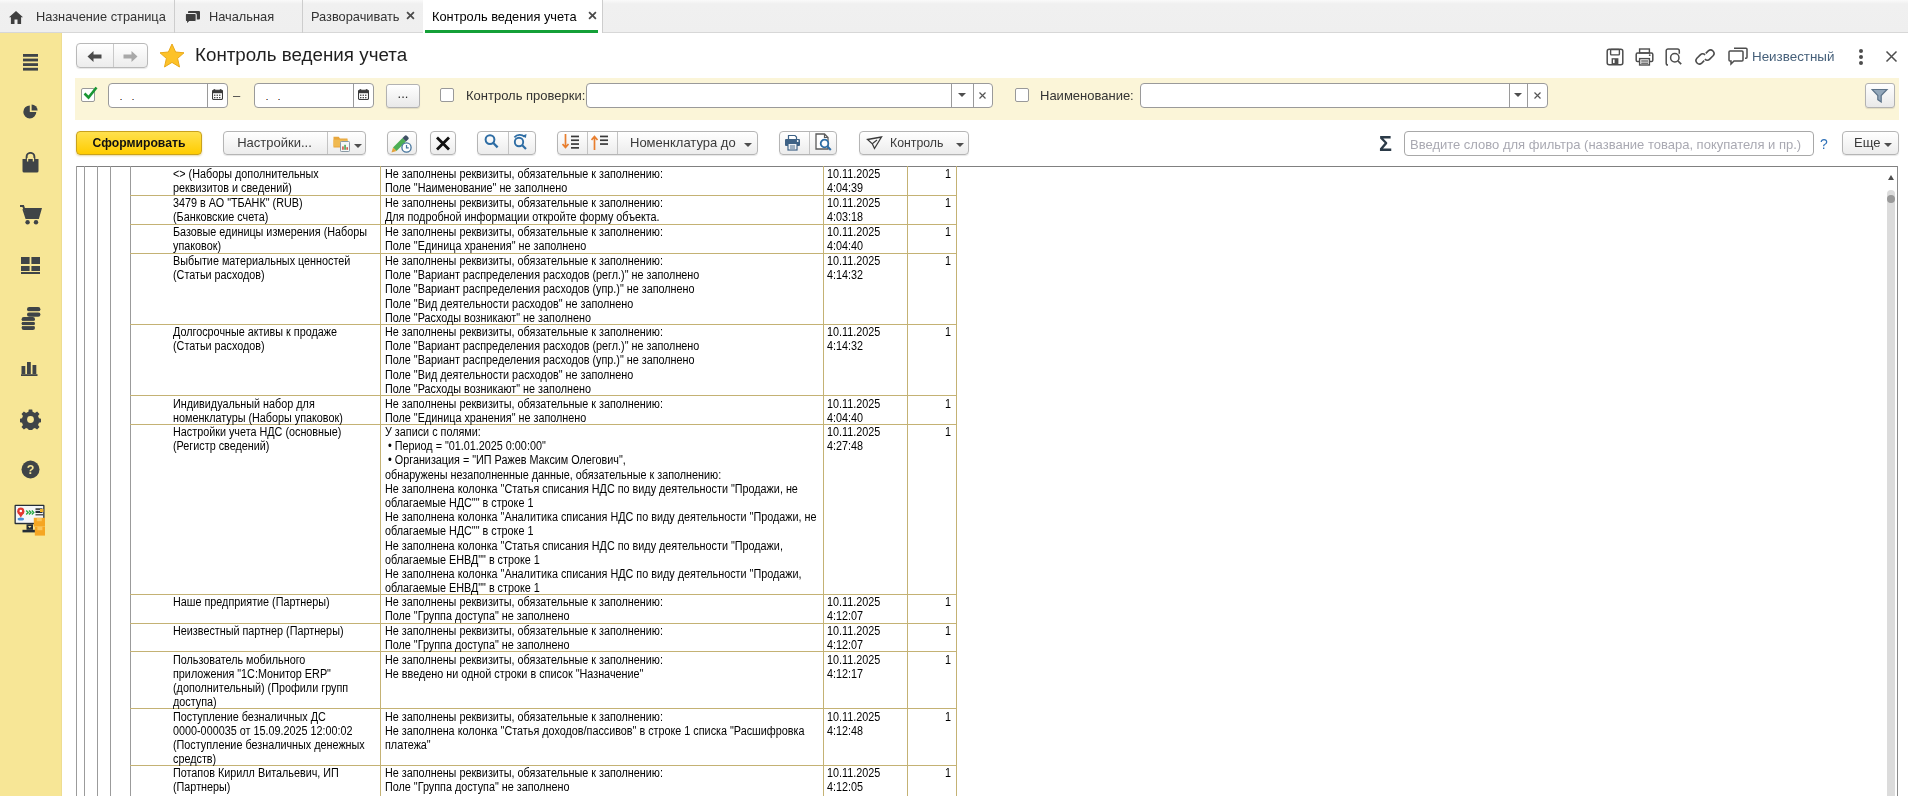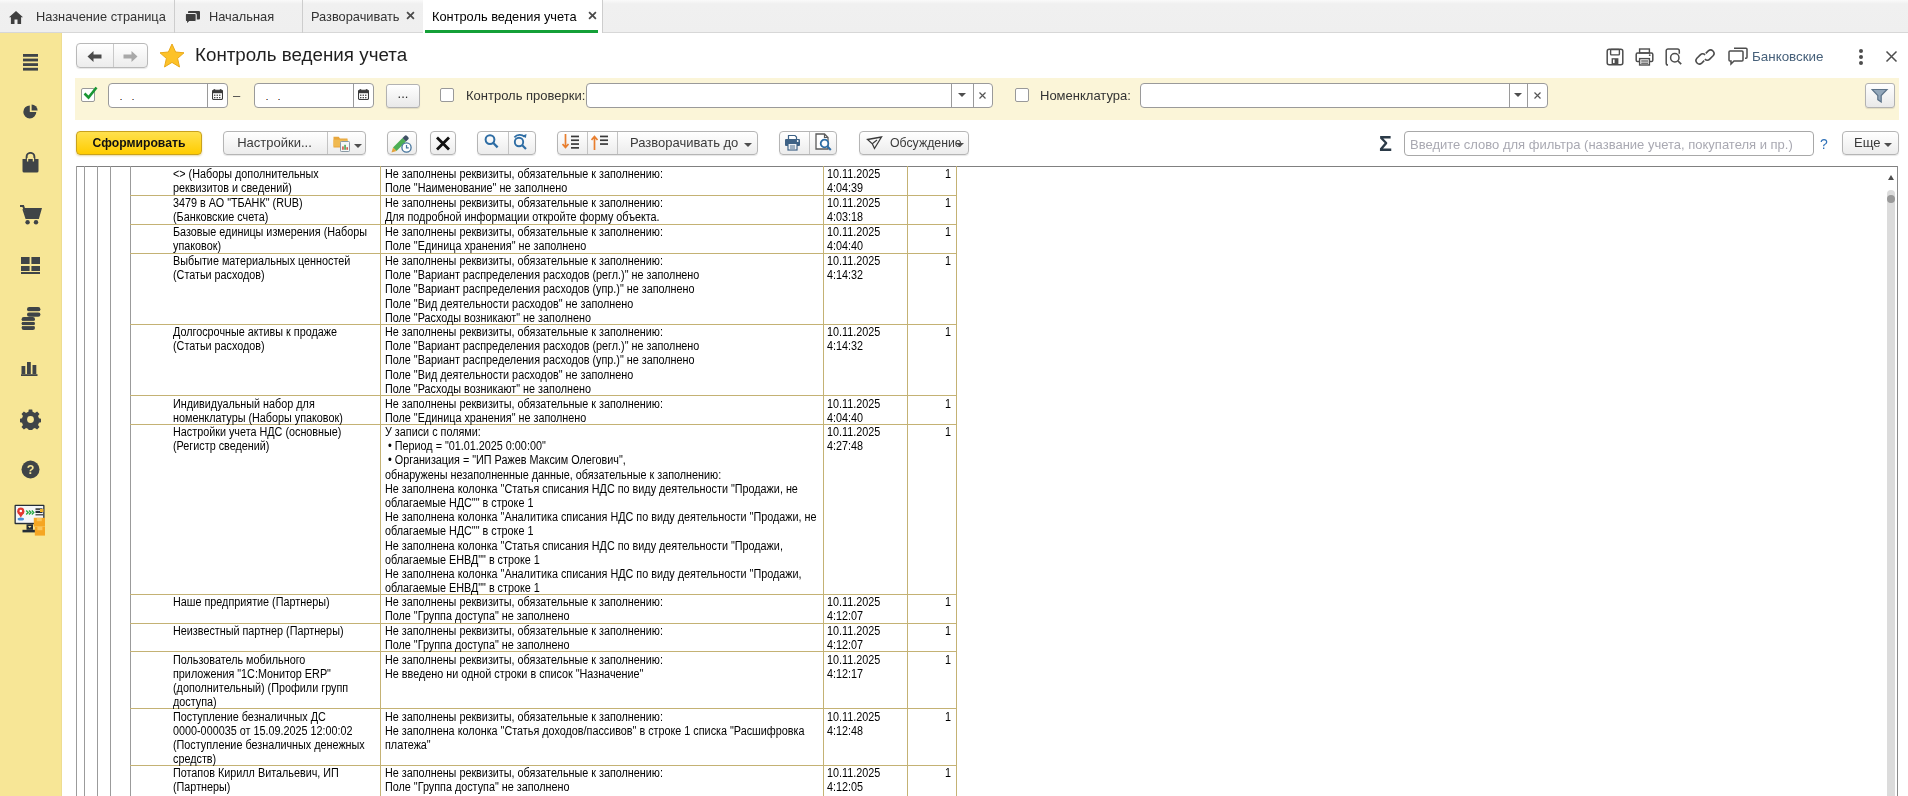--- a/index.html
+++ b/index.html
@@ -228,21 +228,21 @@
 <svg class="abs" style="left:1695px; top:48px;" width="20" height="18" viewBox="0 0 20 18">
   <g fill="none" stroke="#4d4d4d" stroke-width="1.6">
     <path d="M9.2 12.6 l-2.5 2.5 a3.4 3.4 0 0 1 -4.8 -4.8 l3.4-3.4 a3.4 3.4 0 0 1 4.8 0"></path>
     <path d="M10.8 5.4 l2.5-2.5 a3.4 3.4 0 0 1 4.8 4.8 l-3.4 3.4 a3.4 3.4 0 0 1 -4.8 0"></path>
   </g>
 </svg>
 <svg class="abs" style="left:1728px; top:47px;" width="20" height="19" viewBox="0 0 20 19">
   <path d="M6 1.2 h12 a1 1 0 0 1 1 1 v8 a1 1 0 0 1 -1 1 h-1" fill="none" stroke="#4d4d4d" stroke-width="1.5"></path>
   <path d="M2 4 h12 a1 1 0 0 1 1 1 v8 a1 1 0 0 1 -1 1 h-8 l-3 3 v-3 h-1 a1 1 0 0 1 -1-1 v-8 a1 1 0 0 1 1-1 z" fill="#fff" stroke="#4d4d4d" stroke-width="1.5"></path>
 </svg>
-<div class="abs" style="left:1752px; top:49px; font-size:13.4px; color:#46607a;">Банковские</div>
+<div class="abs" style="left:1752px; top:49px; font-size:13.4px; color:#46607a;">Неизвестный</div>
 <div class="abs" style="left:1859px; top:49px; width:5px;">
   <div style="width:3.6px;height:3.6px;border-radius:2px;background:#4d4d4d;margin-bottom:2.6px;"></div>
   <div style="width:3.6px;height:3.6px;border-radius:2px;background:#4d4d4d;margin-bottom:2.6px;"></div>
   <div style="width:3.6px;height:3.6px;border-radius:2px;background:#4d4d4d;"></div>
 </div>
 <svg class="abs" style="left:1885px; top:50px;" width="13" height="13" viewBox="0 0 13 13">
   <path d="M1.5 1.5 L11.5 11.5 M11.5 1.5 L1.5 11.5" stroke="#4d4d4d" stroke-width="1.5"></path>
 </svg>
 </g>
 
@@ -297,21 +297,21 @@
 <div class="cb" style="left:440px;"></div>
 <div class="lbl" style="left:466px;">Контроль проверки:</div>
 <div class="fld" style="left:586px; width:407px;"></div>
 <div class="fsep" style="left:951px;"></div>
 <div class="fsep" style="left:973px;"></div>
 <div class="tri" style="left:958px; top:92.5px; border-left-width:4.5px; border-right-width:4.5px; border-top-width:4.5px;"></div>
 <svg class="abs" style="left:979px; top:91.5px;" width="7" height="7" viewBox="0 0 7 7">
   <path d="M0.5 0.5 L6.5 6.5 M6.5 0.5 L0.5 6.5" stroke="#555" stroke-width="1.2"></path>
 </svg>
 <div class="cb" style="left:1015px;"></div>
-<div class="lbl" style="left:1040px;">Номенклатура:</div>
+<div class="lbl" style="left:1040px;">Наименование:</div>
 <div class="fld" style="left:1140px; width:408px;"></div>
 <div class="fsep" style="left:1509px;"></div>
 <div class="fsep" style="left:1527px;"></div>
 <div class="tri" style="left:1514px; top:92.5px; border-left-width:4.5px; border-right-width:4.5px; border-top-width:4.5px;"></div>
 <svg class="abs" style="left:1534px; top:91.5px;" width="7" height="7" viewBox="0 0 7 7">
   <path d="M0.5 0.5 L6.5 6.5 M6.5 0.5 L0.5 6.5" stroke="#555" stroke-width="1.2"></path>
 </svg>
 <div class="btn" id="funnelbtn" style="left:1865px; top:83px; width:30px; height:25px;"></div>
 <svg class="abs" style="left:1871px; top:88px;" width="18" height="15" viewBox="0 0 18 15">
   <path d="M1 1.5 h15 l-5.8 6 v6.5 l-3.4-2.4 v-4.1 Z" fill="#93a7ba" stroke="#5d7389" stroke-width="1.2"></path>
@@ -373,48 +373,48 @@
       </g>
 </svg>
 <svg class="abs" style="left:591px; top:133px;" width="20" height="18" viewBox="0 0 20 18">
   <path d="M3.5 17 v-13 M0.5 7 l3-3.5 3 3.5" fill="none" stroke="#e87e2e" stroke-width="1.7"></path>
   <g fill="#3a3a3a">
         <rect x="9" y="2.6" width="8" height="1.7"></rect>
         <rect x="9" y="6.4" width="8" height="1.7"></rect>
         <rect x="9" y="10.2" width="8" height="1.7"></rect>
       </g>
 </svg>
-<div class="abs" style="left:630px; top:131px; line-height:24px; font-size:13px; color:#3a3a3a;">Разворачивать до</div>
+<div class="abs" style="left:630px; top:131px; line-height:24px; font-size:13px; color:#3a3a3a;">Номенклатура до</div>
 <div class="tri" style="left:744px; top:143px;"></div>
 <div class="grp" style="left:779px; width:58px;">
       <div class="gsep" style="left:29px;"></div>
     </div>
 <svg class="abs" style="left:784px; top:134px;" width="17" height="17" viewBox="0 0 17 17">
   <path d="M4.5 5 V1.5 h6.5 l1.5 1.5 v2" fill="#fff" stroke="#3e6286" stroke-width="1.2"></path>
   <rect x="1" y="5" width="15" height="7" rx="1" fill="#3e6286"></rect>
   <rect x="4" y="9.5" width="9" height="6.5" fill="#fff" stroke="#3e6286" stroke-width="1.2"></rect>
   <line x1="5.8" y1="12" x2="11.2" y2="12" stroke="#3e6286" stroke-width="1"></line>
   <line x1="5.8" y1="14" x2="11.2" y2="14" stroke="#3e6286" stroke-width="1"></line>
   <circle cx="13.7" cy="7" r="0.9" fill="#fff"></circle>
 </svg>
 <svg class="abs" style="left:815px; top:133px;" width="17" height="19" viewBox="0 0 17 19">
   <path d="M1 1 h8.5 l3.5 3.5 V16 H1 Z" fill="#fff" stroke="#5a5a5a" stroke-width="1.3"></path>
   <path d="M9.5 1 v3.5 h3.5" fill="none" stroke="#5a5a5a" stroke-width="1.2"></path>
   <circle cx="9.5" cy="10.5" r="3.8" fill="#fff" stroke="#2e6da4" stroke-width="1.8"></circle>
   <line x1="12.4" y1="13.4" x2="15.8" y2="17" stroke="#2e6da4" stroke-width="2.1"></line>
 </svg>
-<div class="tbtn" style="left:859px; width:110px; text-align:left; padding-left:30px; line-height:22px; font-size:12.3px;">Обсуждение</div>
+<div class="tbtn" style="left:859px; width:110px; text-align:left; padding-left:30px; line-height:22px; font-size:12.3px;">Контроль</div>
 <svg class="abs" style="left:866px; top:136px;" width="17" height="14" viewBox="0 0 17 14">
   <path d="M1.5 3.5 L15.5 1 L8.5 12.5 L6.3 7.8 Z" fill="none" stroke="#3a3a3a" stroke-width="1.3"></path>
   <path d="M6.3 7.8 L11 4" fill="none" stroke="#3a3a3a" stroke-width="1.1"></path>
 </svg>
 <div class="tri" style="left:956px; top:143px;"></div>
 <div class="abs" style="left:1379px; top:132px; font-size:21.5px; font-weight:bold; color:#2b3a48;">Σ</div>
 <div class="fld" style="left:1404px; top:131px; width:410px; height:25px; border-radius:4px; border-color:#a8a8a8;"></div>
-<div class="abs" style="left:1410px; top:137px; font-size:13px; color:#a9a9b2; white-space:nowrap;">Введите слово для фильтра (название учета, покупателя и пр.)</div>
+<div class="abs" style="left:1410px; top:137px; font-size:13px; color:#a9a9b2; white-space:nowrap;">Введите слово для фильтра (название товара, покупателя и пр.)</div>
 <div class="abs" style="left:1820px; top:136px; font-size:14px; color:#2f71b8;">?</div>
 <div class="tbtn" style="left:1842px; width:57px; text-align:left; padding-left:11px; line-height:22px;">Еще</div>
 <div class="tri" style="left:1884px; top:143px;"></div>
 
 
 <div id="frame-top"></div>
 <div id="frame-right"></div>
 <div class="vg" style="left:76px;"></div>
 <div class="vg" style="left:84px;"></div>
 <div class="vg" style="left:97px;"></div>

